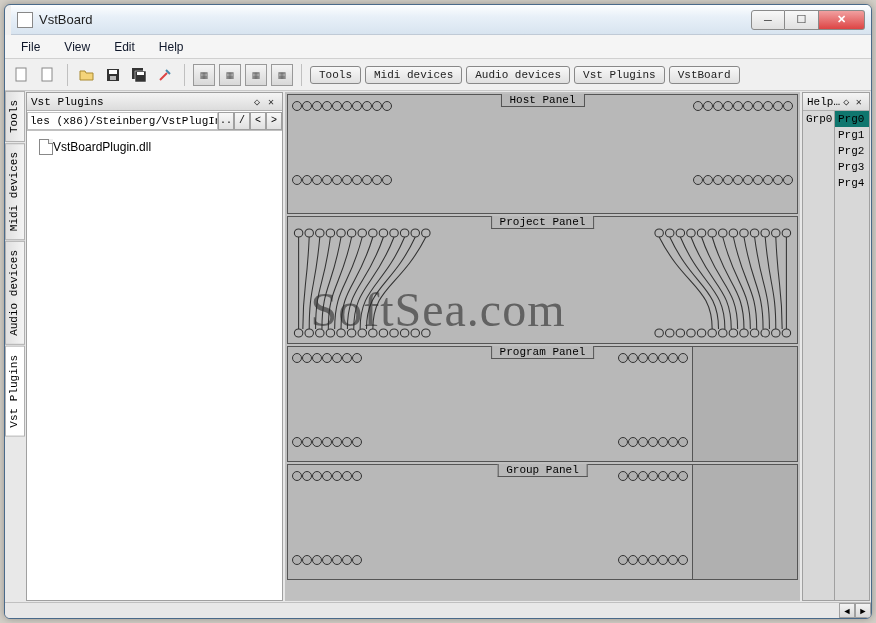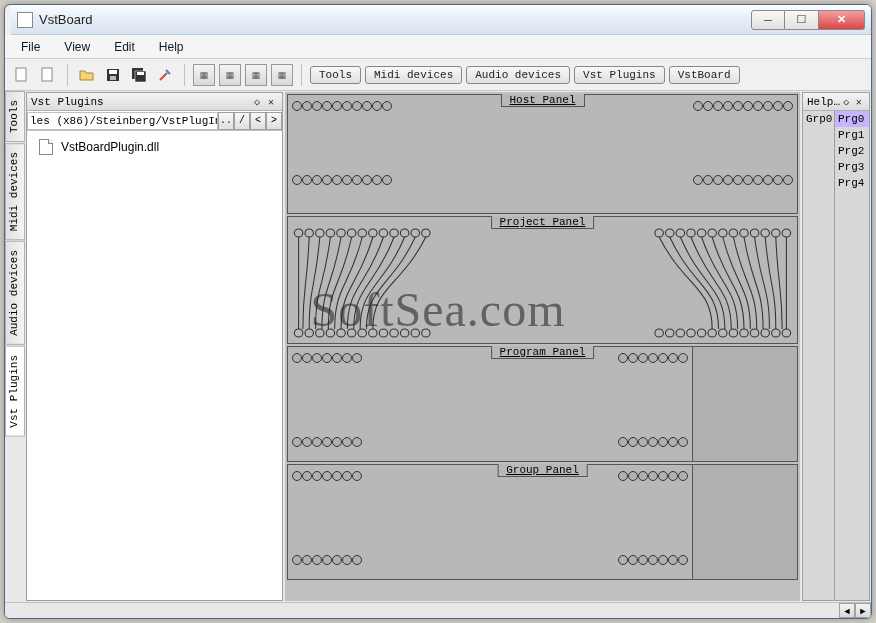--- a/index.html
+++ b/index.html
@@ -159,21 +159,21 @@
   }
   .path-row .nav-btn {
     width: 16px; height: 18px;
     border: 1px solid #a0a0a0;
     background: linear-gradient(#f8f8f8,#e0e0e0);
     display: flex; align-items: center; justify-content: center;
     font-size: 10px;
   }
   .file-list { flex: 1; padding: 6px 8px; }
   .file-item {
-    display: flex; align-items: center; gap: 8px;
+    display: flex; align-items: center; gap: 0;
     padding: 2px 4px;
     font-size: 12px;
   }
   .file-item .file-icon {
     width: 14px; height: 16px;
     border: 1px solid #888;
     background: #fff;
     position: relative;
   }
   .file-item .file-icon::after {
@@ -198,21 +198,20 @@
   }
   .panel-title {
     position: absolute;
     top: -1px; left: 50%; transform: translateX(-50%);
     background: #b8b8b8;
     padding: 0 8px;
     font-family: "Courier New", monospace;
     font-size: 11px;
     border: 1px solid #555;
     border-top: none;
-    text-decoration: underline;
   }
   .jack-row {
     display: flex; padding: 2px 4px;
   }
   .jack-row.split { justify-content: space-between; }
   .jack-group { display: flex; }
   .jack {
     width: 10px; height: 10px;
     border: 1px solid #333;
     border-radius: 50%;
@@ -230,21 +229,21 @@
     border: 1px solid #a0a0a0;
     background: #d8d8d8;
     display: flex; flex-direction: column;
     margin: 1px;
     font-family: "Courier New", monospace; font-size: 11px;
   }
   .dock-right .cols { flex: 1; display: flex; }
   .dock-right .colA { width: 32px; border-right: 1px solid #a0a0a0; }
   .dock-right .colB { flex: 1; }
   .prog-item { padding: 2px 3px; }
-  .prog-item.sel { background: #c4b5fd; }
+  .prog-item.sel { background: #0f766e; }
   
   .bottom-scroll {
     height: 16px;
     background: #e8e8e8;
     border-top: 1px solid #c0c0c0;
     display: flex; justify-content: flex-end;
   }
   .scroll-btn {
     width: 16px; height: 15px;
     border: 1px solid #a0a0a0;

